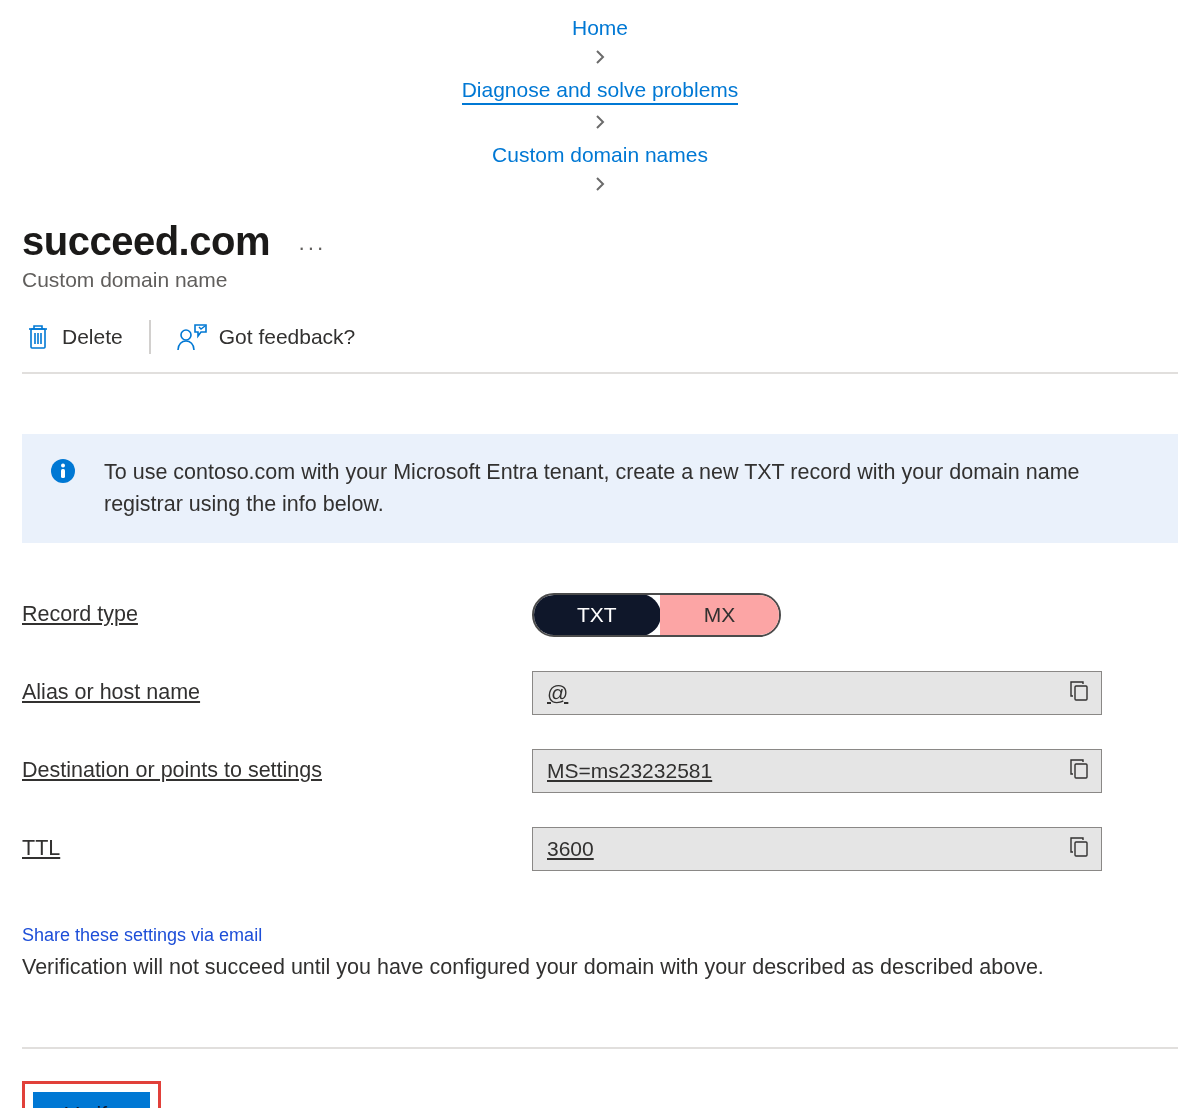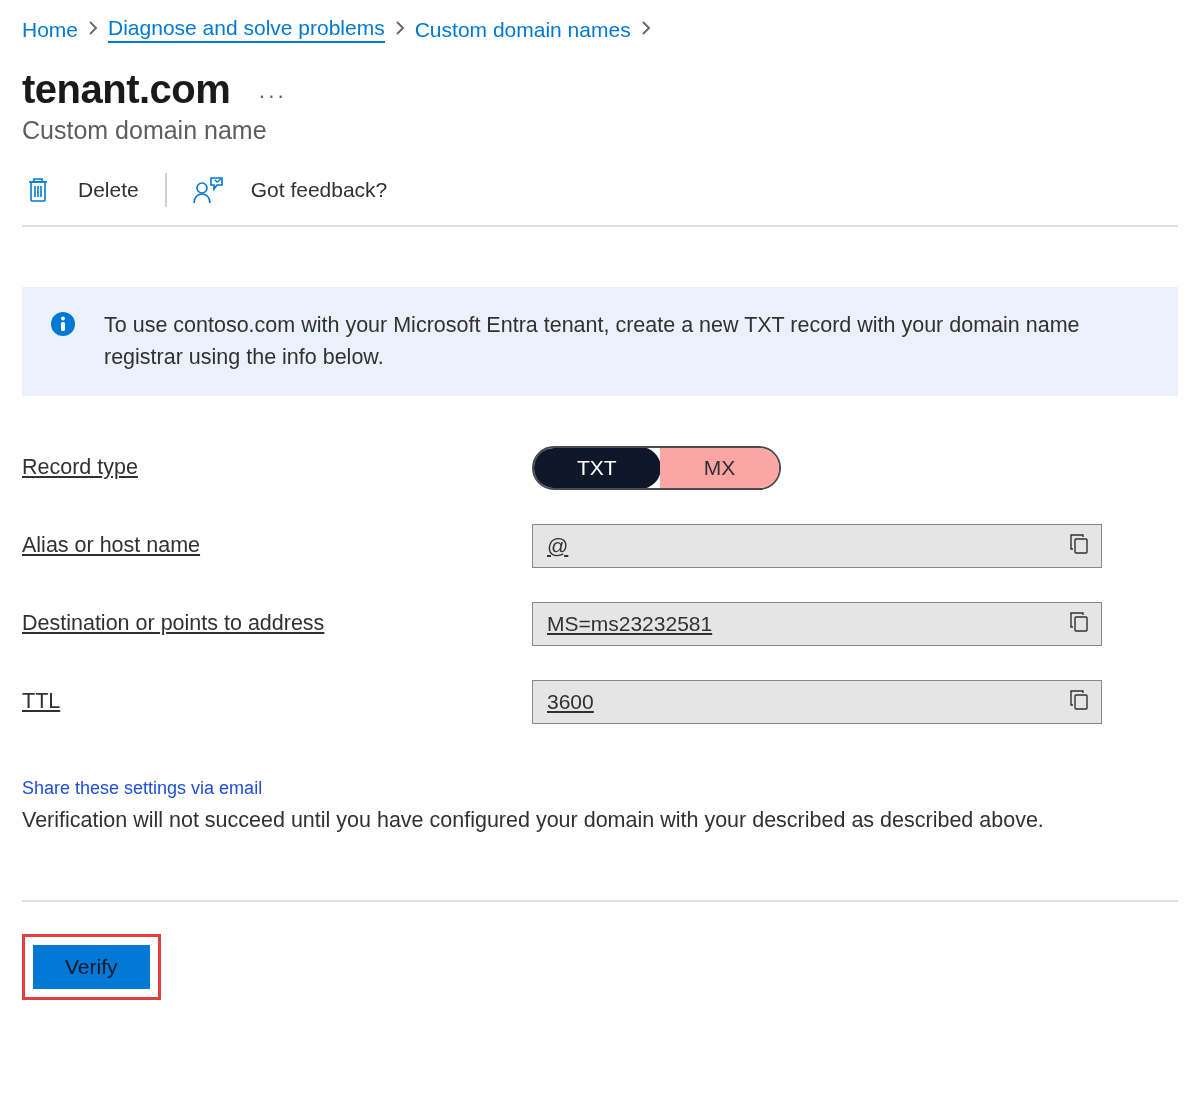--- a/index.html
+++ b/index.html
@@ -16,20 +16,21 @@
     padding: 12px 22px 30px 22px;
   }
   
   .breadcrumb {
     display: flex;
     align-items: center;
     flex-wrap: wrap;
     gap: 10px;
     font-size: 21px;
     padding: 4px 0 12px 0;
+    flex-direction: column;
   }
   .crumb {
     color: #0078d4;
     text-decoration: none;
     cursor: pointer;
   }
   .crumb.underlined {
     border-bottom: 2px solid #0078d4;
     padding-bottom: 1px;
   }
@@ -53,36 +54,36 @@
   }
   .ellipsis {
     font-size: 22px;
     color: #605e5c;
     letter-spacing: 2px;
     cursor: pointer;
     padding-bottom: 2px;
   }
   .subtitle {
     margin: 4px 0 0 0;
-    font-size: 25px;
+    font-size: 21px;
     color: #605e5c;
   }
   
   .command-bar {
     display: flex;
     align-items: center;
     gap: 22px;
     margin-top: 28px;
     padding-bottom: 18px;
     border-bottom: 2px solid #e1dfdd;
   }
   .cmd-btn {
     display: flex;
     align-items: center;
-    gap: 28px;
+    gap: 12px;
     background: none;
     border: none;
     font-size: 21px;
     color: #323130;
     cursor: pointer;
     padding: 2px 4px;
   }
   .cmd-icon svg { display: block; }
   .cmd-sep {
     width: 2px;
@@ -239,21 +240,21 @@
     </span>
     <a class="crumb">Custom domain names</a>
     <span class="chev">
       <svg width="10" height="14" viewBox="0 0 10 14">
           <path d="M2 1 L8 7 L2 13" fill="none" stroke="#6b6b6b" stroke-width="2"></path>
         </svg>
     </span>
   </nav>
 
   <div class="title-row">
-    <h1 class="page-title">tenant.com</h1>
+    <h1 class="page-title">succeed.com</h1>
     <span class="ellipsis">···</span>
   </div>
   <div class="subtitle">Custom domain name</div>
 
   <div class="command-bar">
     <button class="cmd-btn">
       <span class="cmd-icon">
         <svg width="24" height="28" viewBox="0 0 24 28" fill="none" stroke="#0078d4" stroke-width="1.6">
           <path d="M3 6 H21"></path>
             <path d="M8 6 V3 H16 V6"></path>
@@ -311,21 +312,21 @@
                 <rect x="6" y="6" width="12" height="14" rx="1"></rect>
                 <path d="M4 16 H2 V2 H14 V4"></path>
               </svg>
             </span>
           </button>
         </div>
       </div>
     </div>
 
     <div class="form-row">
-      <div class="form-label">Destination or points to address</div>
+      <div class="form-label">Destination or points to settings</div>
       <div class="form-control">
         <div class="copy-field">
           <input readonly="" value="MS=ms23232581" style="">
           <button class="copy-btn">
             <span>
               <svg width="20" height="22" viewBox="0 0 20 22" fill="none" stroke="#323130" stroke-width="1.4">
                 <rect x="6" y="6" width="12" height="14" rx="1"></rect>
                 <path d="M4 16 H2 V2 H14 V4"></path>
               </svg>
             </span>

